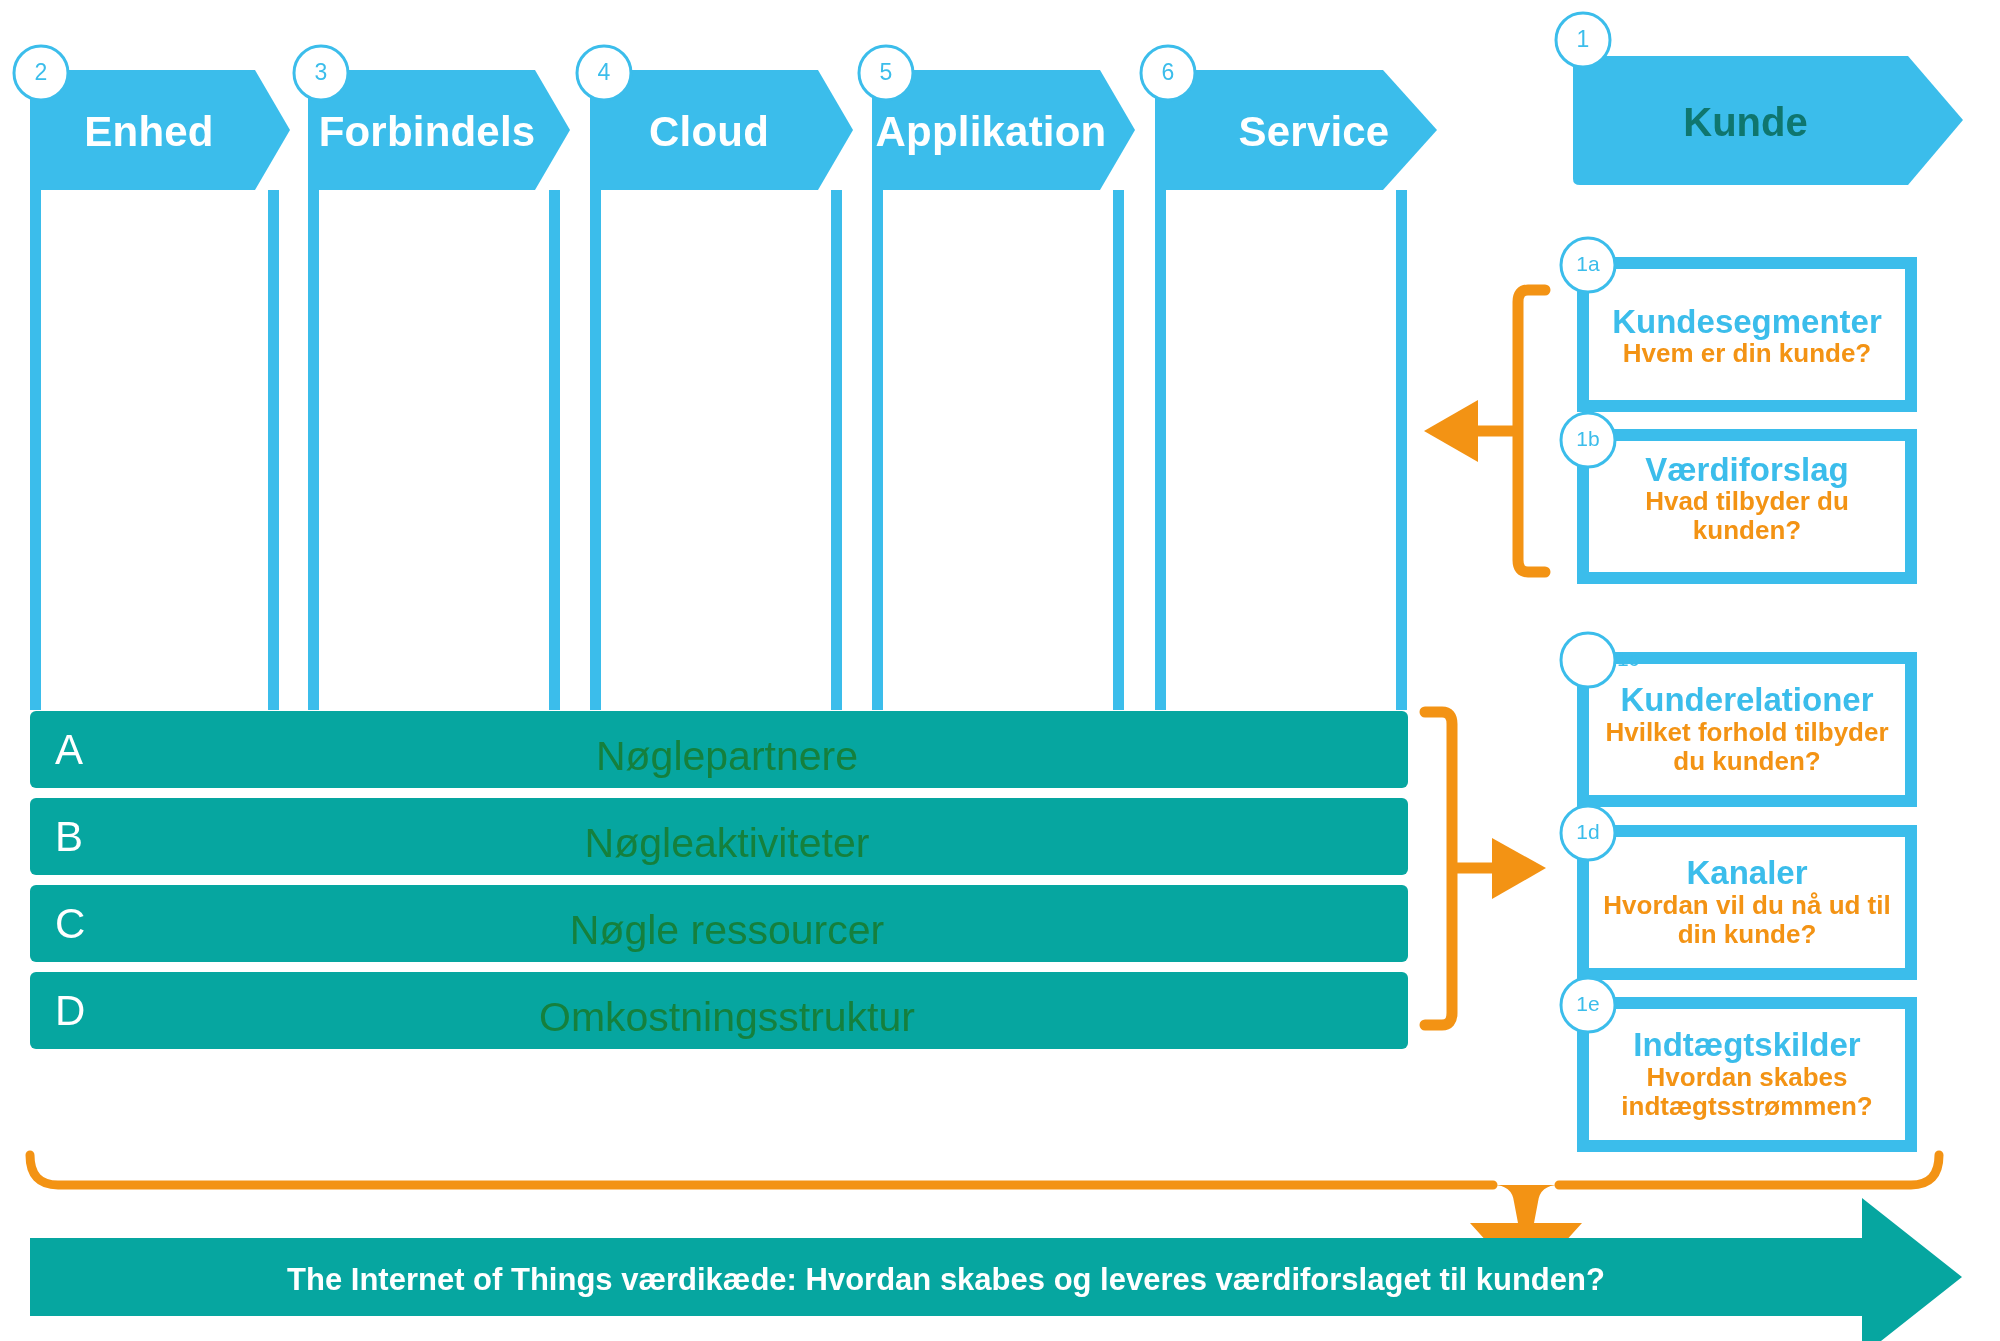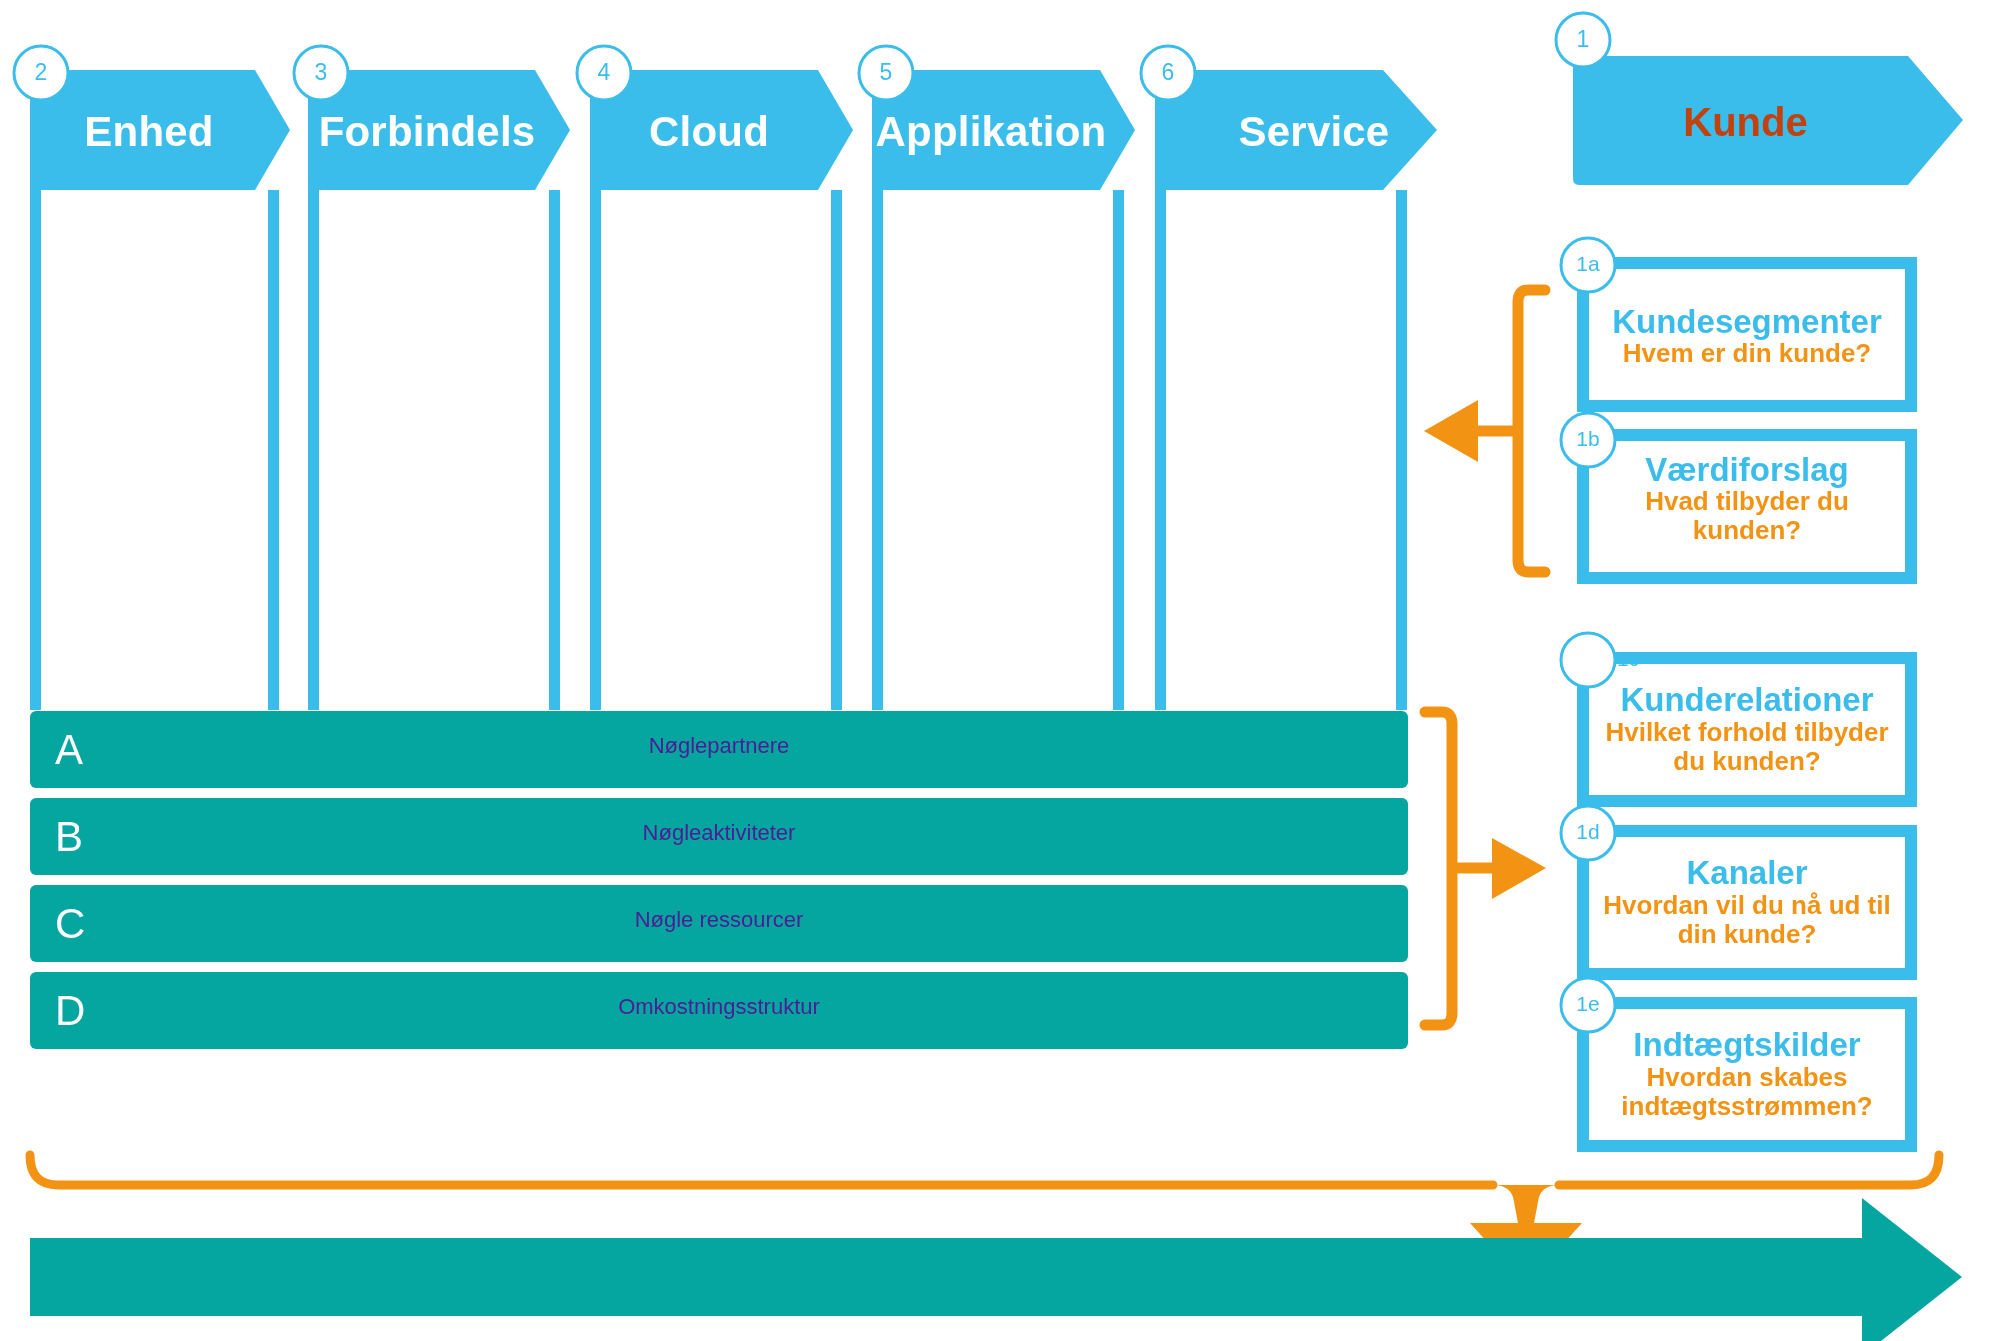--- a/index.html
+++ b/index.html
@@ -13,32 +13,32 @@
   
   svg.layer{position:absolute;left:0;top:0;width:2000px;height:1341px;overflow:visible;}
 
   
   .abs{position:absolute;}
   .chev-label{
     color:#ffffff;font-size:42px;font-weight:700;letter-spacing:.2px;
     text-align:center;white-space:nowrap;
   }
   .kunde-label{
-    color:#c2410c;font-size:40px;font-weight:700;text-align:center;white-space:nowrap;
+    color:#0f766e;font-size:40px;font-weight:700;text-align:center;white-space:nowrap;
   }
   .num-label{
     color:#3BBDEB;font-size:23px;font-weight:400;text-align:center;
     line-height:1;white-space:nowrap;
   }
   .num-label.small{font-size:21px;}
   .row-letter{
     color:#ffffff;font-size:42px;font-weight:400;white-space:nowrap;
   }
   .row-title{
-    color:#4c1d95;font-size:22px;font-weight:400;white-space:nowrap;text-align:center;
+    color:#15803d;font-size:41px;font-weight:400;white-space:nowrap;text-align:center;margin-left:8px;
   }
   .bottom-title{
     color:#ffffff;font-size:31px;font-weight:700;white-space:nowrap;text-align:center;
   }
   .card-title{
     color:#3BBDEB;font-size:33px;font-weight:700;text-align:center;line-height:1.05;
     white-space:nowrap;
   }
   .card-sub{
     color:#F39314;font-size:26px;font-weight:700;text-align:center;line-height:1.12;
@@ -229,14 +229,15 @@
   </div>
   <div class="abs num-label small" style="left:1563px;top:821px;width:50px;">1d</div>
 
   <div class="card-text-wrap" style="left:1589px;top:1009px;width:316px;height:131px;">
     <div class="card-title">Indtægtskilder</div>
     <div class="card-sub">Hvordan skabes</div>
     <div class="card-sub">indtægtsstrømmen?</div>
   </div>
   <div class="abs num-label small" style="left:1563px;top:993px;width:50px;">1e</div>
 
+  <div class="abs bottom-title" style="left:30px;top:1262px;width:1832px;">The Internet of Things værdikæde: Hvordan skabes og leveres værdiforslaget til kunden?</div>
 
 </div>
 
 </body></html>

